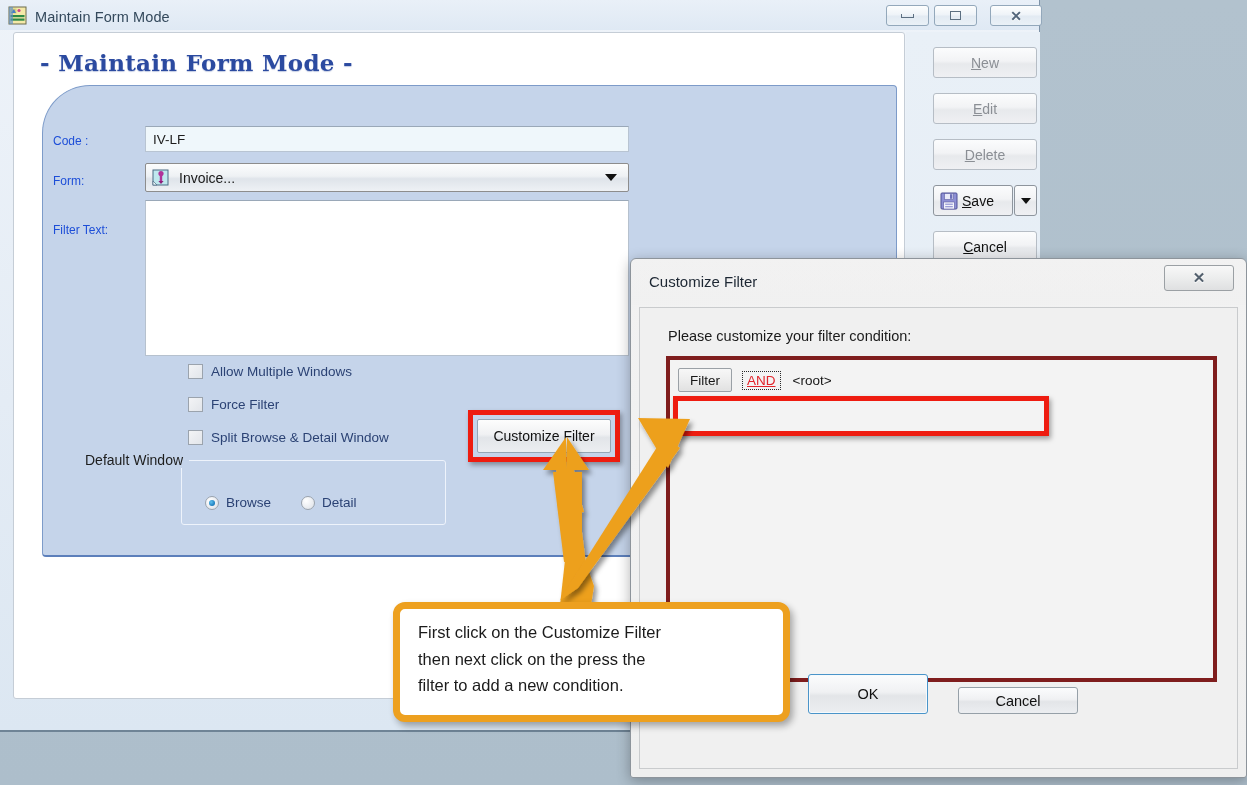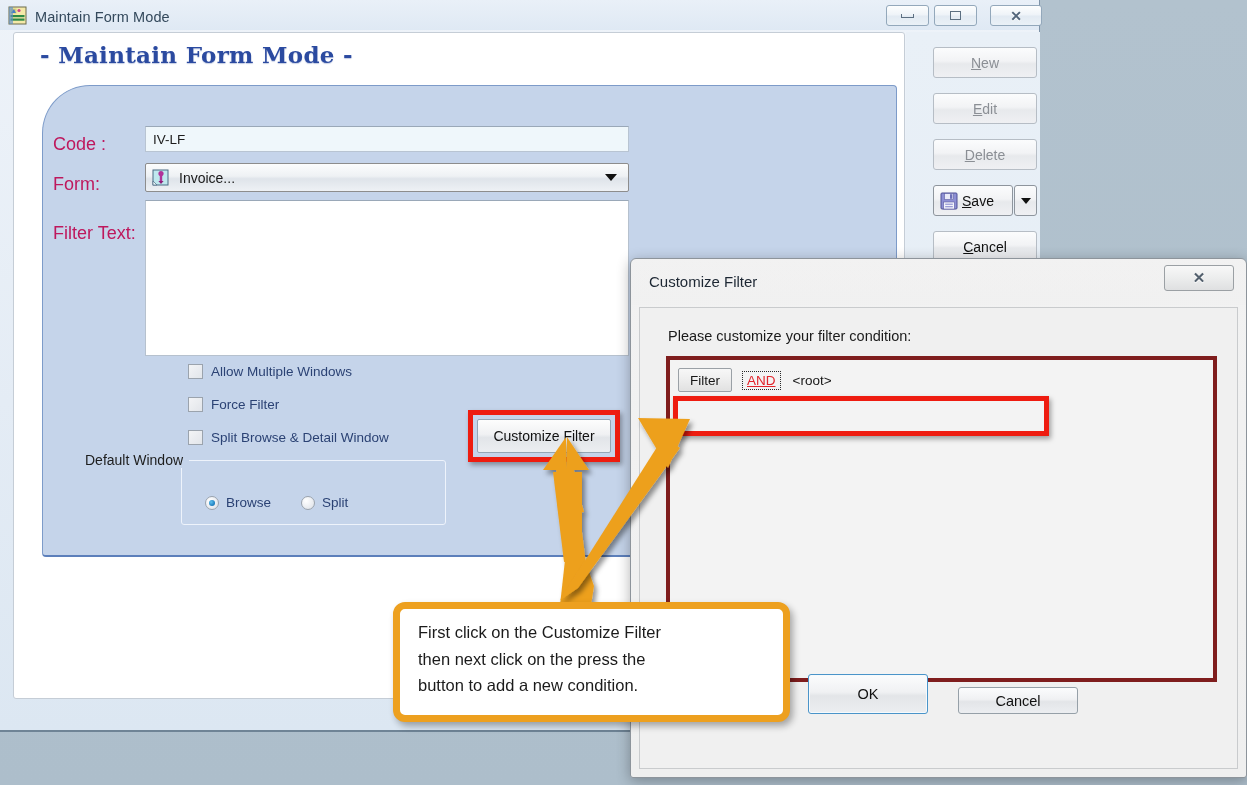--- a/index.html
+++ b/index.html
@@ -53,39 +53,39 @@
                  font-family: "Liberation Sans", sans-serif; text-shadow: 0 1px 0 #fff; }
 
   
   #main-client {
     position: absolute; left: 13px; top: 32px; width: 892px; height: 667px;
     background: #ffffff;
     border: 1px solid #c5cdd6;
     border-radius: 3px;
   }
   #page-heading {
-    position: absolute; left: 26px; top: 8px;
+    position: absolute; left: 26px; top: 16px;
     font-family: "DejaVu Serif", serif;
     font-size: 23px; font-weight: bold; color: #2b4aa0;
     letter-spacing: .3px;
     text-shadow: 0 1px 1px rgba(120,140,190,.45);
   }
 
   
   #blue-panel {
     position: absolute; left: 28px; top: 52px; width: 855px; height: 472px;
     background: #c5d4ea;
     border: 1px solid #7d9bc9;
     border-radius: 48px 4px 48px 4px;
     border-bottom-width: 2px;
     border-bottom-color: #5c7fbb;
   }
 
   .fld-label {
-    position: absolute; font-size: 18px; color: #be185d;
+    position: absolute; font-size: 12px; color: #1d4ed8;
   }
 
   #code-label   { left: 10px; top: 48px; }
   #form-label   { left: 10px; top: 88px; }
   #filter-label { left: 10px; top: 130px; margin-top: 7px; }
 
   #code-input {
     position: absolute; left: 102px; top: 40px; width: 484px; height: 26px;
     background: #eff7fb;
     border: 1px solid #b8c4d2;
@@ -404,21 +404,21 @@
       </div>
 
       <div id="default-window-group"></div>
       <div id="default-window-legend">Default Window</div>
       <div class="radiorow" id="radio-browse">
         <div class="radio on"></div>
         <div class="rlabel">Browse</div>
       </div>
       <div class="radiorow" id="radio-detail">
         <div class="radio"></div>
-        <div class="rlabel">Split</div>
+        <div class="rlabel">Detail</div>
       </div>
     </div>
   </div>
 
   <div id="main-buttonbar"></div>
 
 </div>
 
 <div class="sidebtn disabled" id="side-new">
   <span class="ul">N</span>
@@ -501,14 +501,14 @@
 
   <g filter="url(#arrowshadow)">
     <polygon points="560,600 578,588 680,448 664,436" fill="#eda01f"></polygon>
     <polygon points="638,418 690,419 668,468" fill="#eda01f"></polygon>
   </g>
 </svg>
 
 <div id="callout">
   <div id="callout-text">First click on the Customize Filter
 then next click on the press the
-button to add a new condition.</div>
+filter to add a new condition.</div>
 </div>
 
 </body></html>

